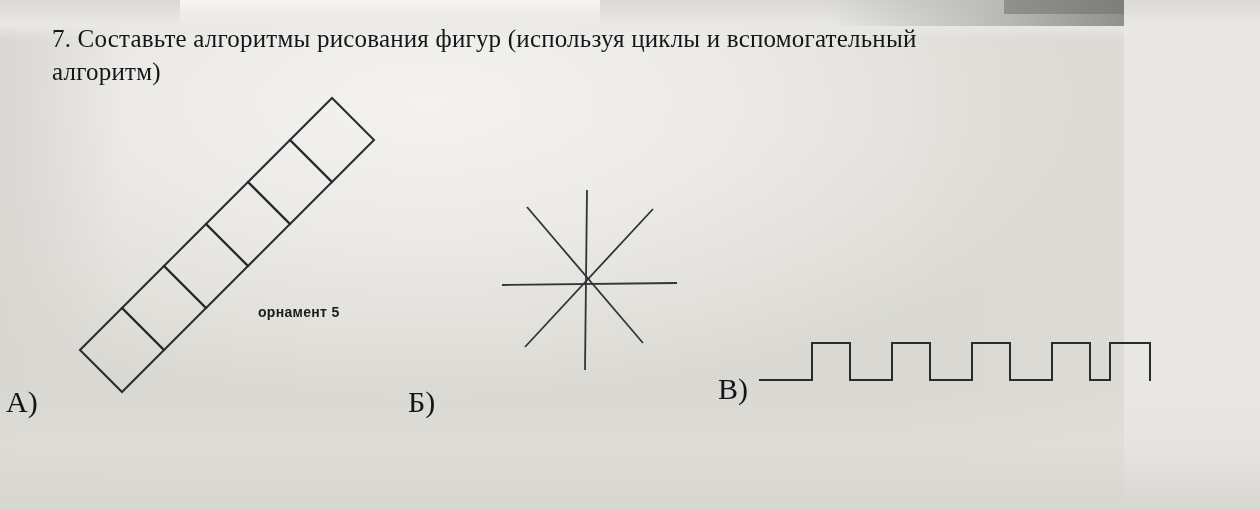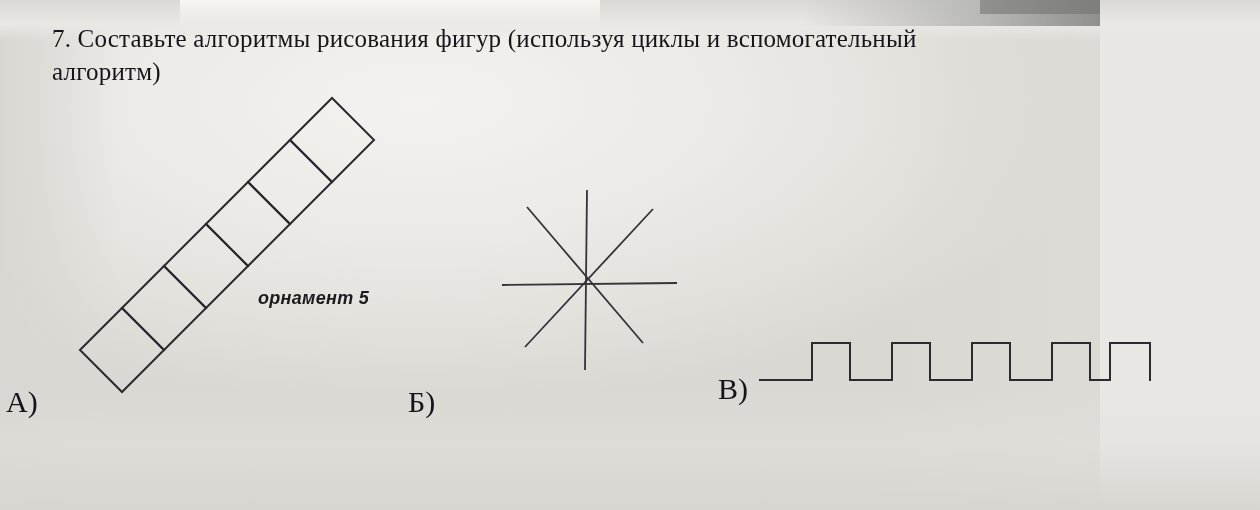--- a/index.html
+++ b/index.html
@@ -12,20 +12,21 @@
     overflow: hidden;
     font-family: "Liberation Serif", serif;
     background: #e8e7e3;
   }
   #page {
     position: relative;
     width: 1100px;
     height: 510px;
     background:
       radial-gradient(ellipse 700px 300px at 38% 20%, #f3f2ee 0%, #ebeae6 45%, #e2e1dc 75%, #d9d8d3 100%);
+    padding-left: 24px;
   }
   
   .shade-top {
     position: absolute;
     left: 0; top: 0; width: 1260px; height: 40px;
     background: linear-gradient(to bottom, #dad9d4 0%, #e9e8e4 60%, rgba(233,232,228,0) 100%);
     pointer-events: none;
   }
   .shade-bottom {
     position: absolute;
@@ -86,27 +87,26 @@
     color: #14141a;
     font-family: "Liberation Serif", serif;
   }
   #label-a { left: 6px;  top: 385px; }
   #label-b { left: 408px; top: 385px; }
   #label-v { left: 718px; top: 372px; }
 
   #ornament-caption {
     position: absolute;
     left: 258px;
-    top: 288px;
+    top: 304px;
     font-family: "Liberation Sans", sans-serif;
-    font-size: 18px;
+    font-size: 14px;
     font-weight: bold;
     color: #1b1b1f;
     letter-spacing: .3px;
-    font-style: italic;
   }
 
   #fig-a { left: 60px; top: 100px; }
   #fig-b { left: 485px; top: 185px; }
   #fig-v { left: 760px; top: 325px; }
 
   svg { display: block; overflow: visible; }
   .stroke {
     fill: none;
     stroke: #2a2a30;

